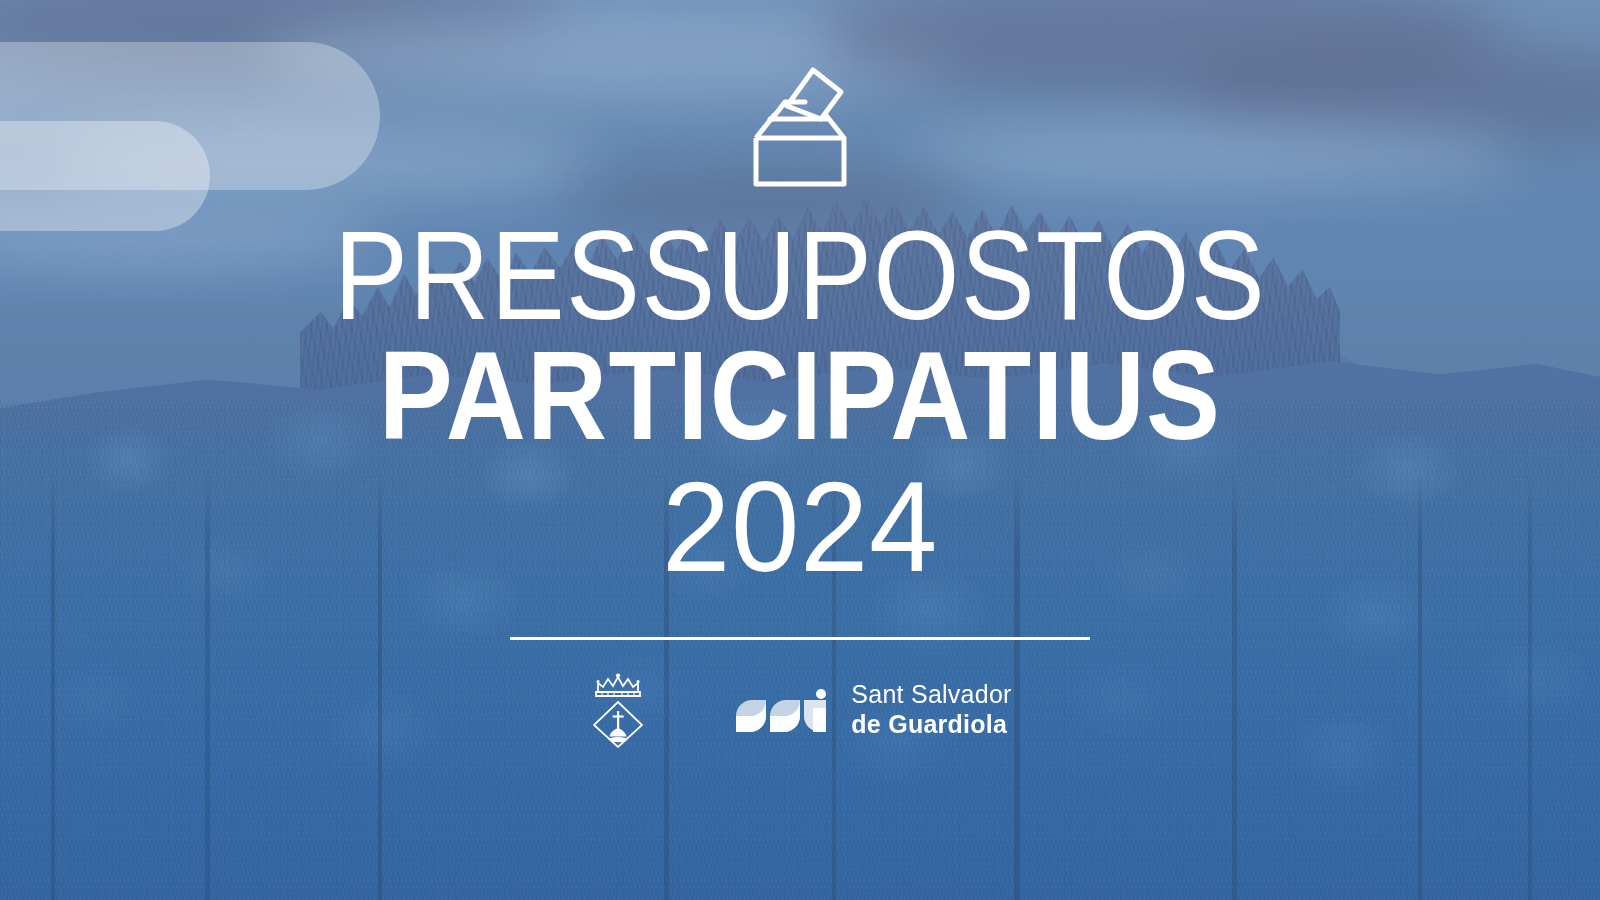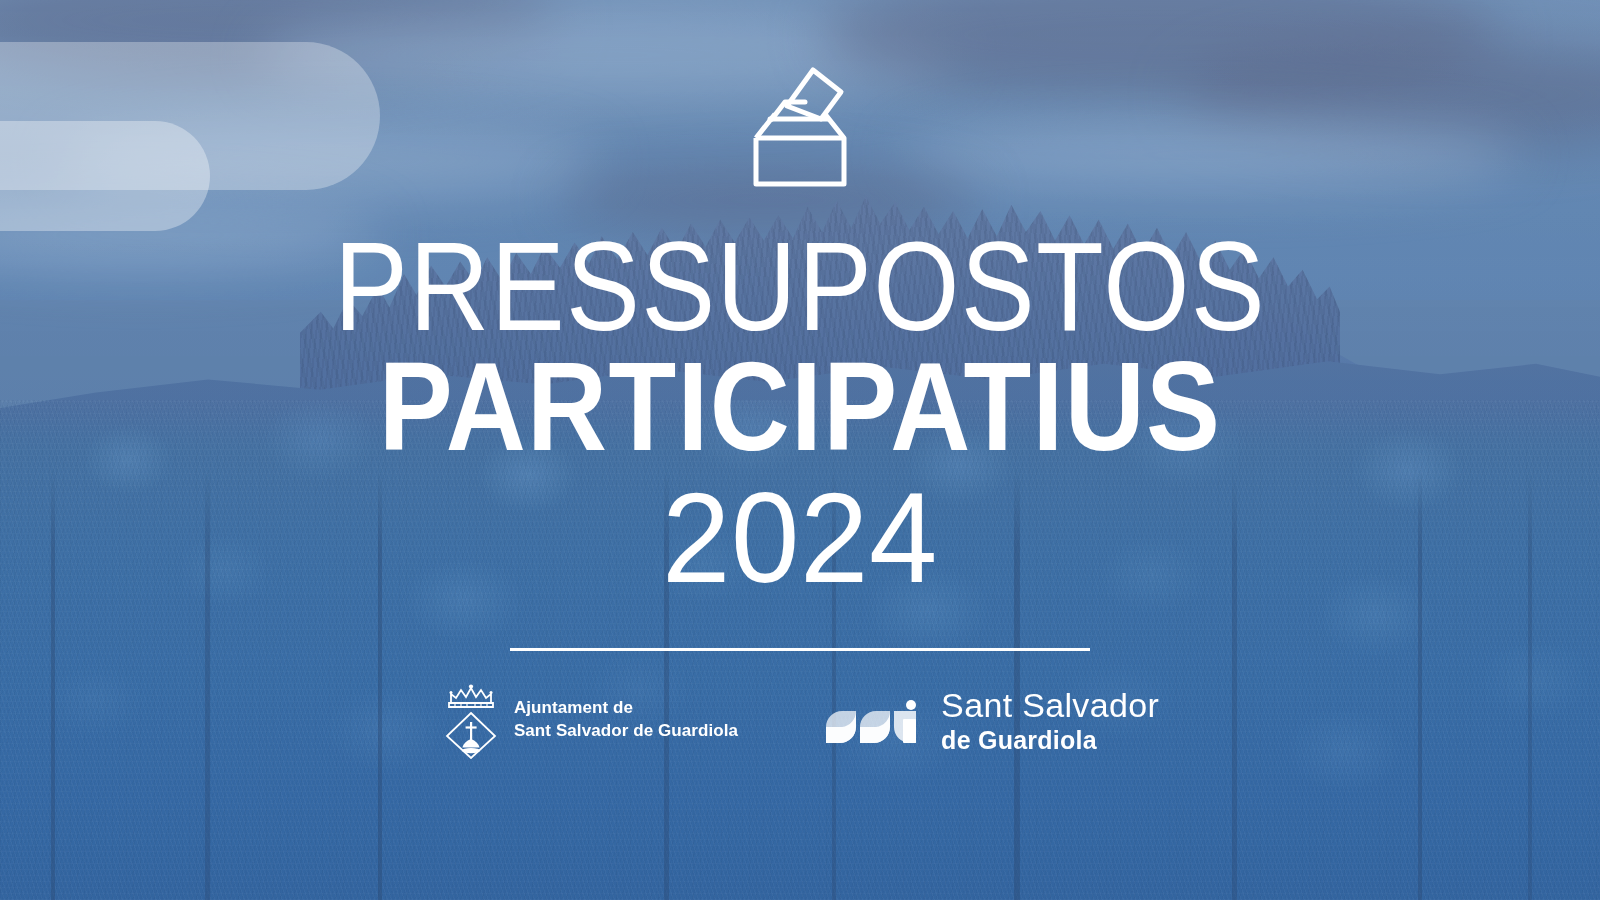--- a/index.html
+++ b/index.html
@@ -193,21 +193,21 @@
   .pill-b { left:-260px; top:121px; width:470px; height:110px; background:rgba(255,255,255,.34); }
 
   
   .content {
     position:absolute; inset:0;
     display:flex; flex-direction:column; align-items:center;
   }
 
   .ballot-icon { margin-top:62px; width:110px; height:128px; display:block; }
 
-  .titles { margin-top:34px; text-align:center; width:100%; }
+  .titles { margin-top:23px; text-align:center; width:100%; }
 
   .line-1 {
     font-family:"Liberation Sans Narrow","Liberation Sans", sans-serif;
     font-weight:300;
     font-size:126px;
     line-height:1.0;
     letter-spacing:.012em;
     color:#ffffff;
     transform:scaleX(.88);
     transform-origin:center;
@@ -265,21 +265,21 @@
   }
 
   .logo-ssg { display:flex; align-items:center; gap:13px; }
   .ssg-mark { width:104px; height:46px; display:block; }
   .ssg-text {
     color:#ffffff;
     font-family:"Liberation Sans", sans-serif;
     line-height:1.2;
     white-space:nowrap;
   }
-  .ssg-l1 { font-weight:400; font-size:34px; letter-spacing:.01em; }
+  .ssg-l1 { font-weight:400; font-size:25px; letter-spacing:.01em; }
   .ssg-l2 { font-size:25px; letter-spacing:.01em; }
   .ssg-l2 .thin { font-weight:700; }
   .ssg-l2 .bold { font-weight:700; }
 </style>
 </head>
 <body>
 
 <div id="poster">
 
   <div class="photo">
@@ -351,24 +351,20 @@
 
           <path d="M30 32 L54 55 L30 77 L6 55 Z" fill="none" stroke="#ffffff" stroke-width="1.8"></path>
 
           <g fill="#ffffff">
             <rect x="29" y="41" width="2.2" height="21"></rect>
             <rect x="24.6" y="45.4" width="11" height="2.2"></rect>
             <path d="M30 58 q-7 2.5 -8.6 8.6 h17.2 Q37 60.5 30 58 Z"></path>
             <ellipse cx="30" cy="69.6" rx="9.2" ry="2.6"></ellipse>
           </g>
         </svg>
-        <div class="ajuntament-text">
-          <div>Ajuntament de</div>
-          <div>Sant Salvador de Guardiola</div>
-        </div>
       </div>
 
       <div class="logo-ssg">
         <svg class="ssg-mark" viewBox="0 0 104 46">
 
           <path d="M2 14 h30 v16 a16 16 0 0 1 -16 16 H2 V30 a16 16 0 0 1 16 -16 Z" fill="#ffffff" opacity=".70"></path>
           <path d="M2 30 h16 a16 16 0 0 0 14 -16 v16 a16 16 0 0 1 -16 16 H2 Z" fill="#ffffff" opacity=".95"></path>
 
           <path d="M36 14 h30 v16 a16 16 0 0 1 -16 16 H36 V30 a16 16 0 0 1 16 -16 Z" fill="#ffffff" opacity=".70"></path>
           <path d="M36 30 h16 a16 16 0 0 0 14 -16 v16 a16 16 0 0 1 -16 16 H36 Z" fill="#ffffff" opacity=".95"></path>

